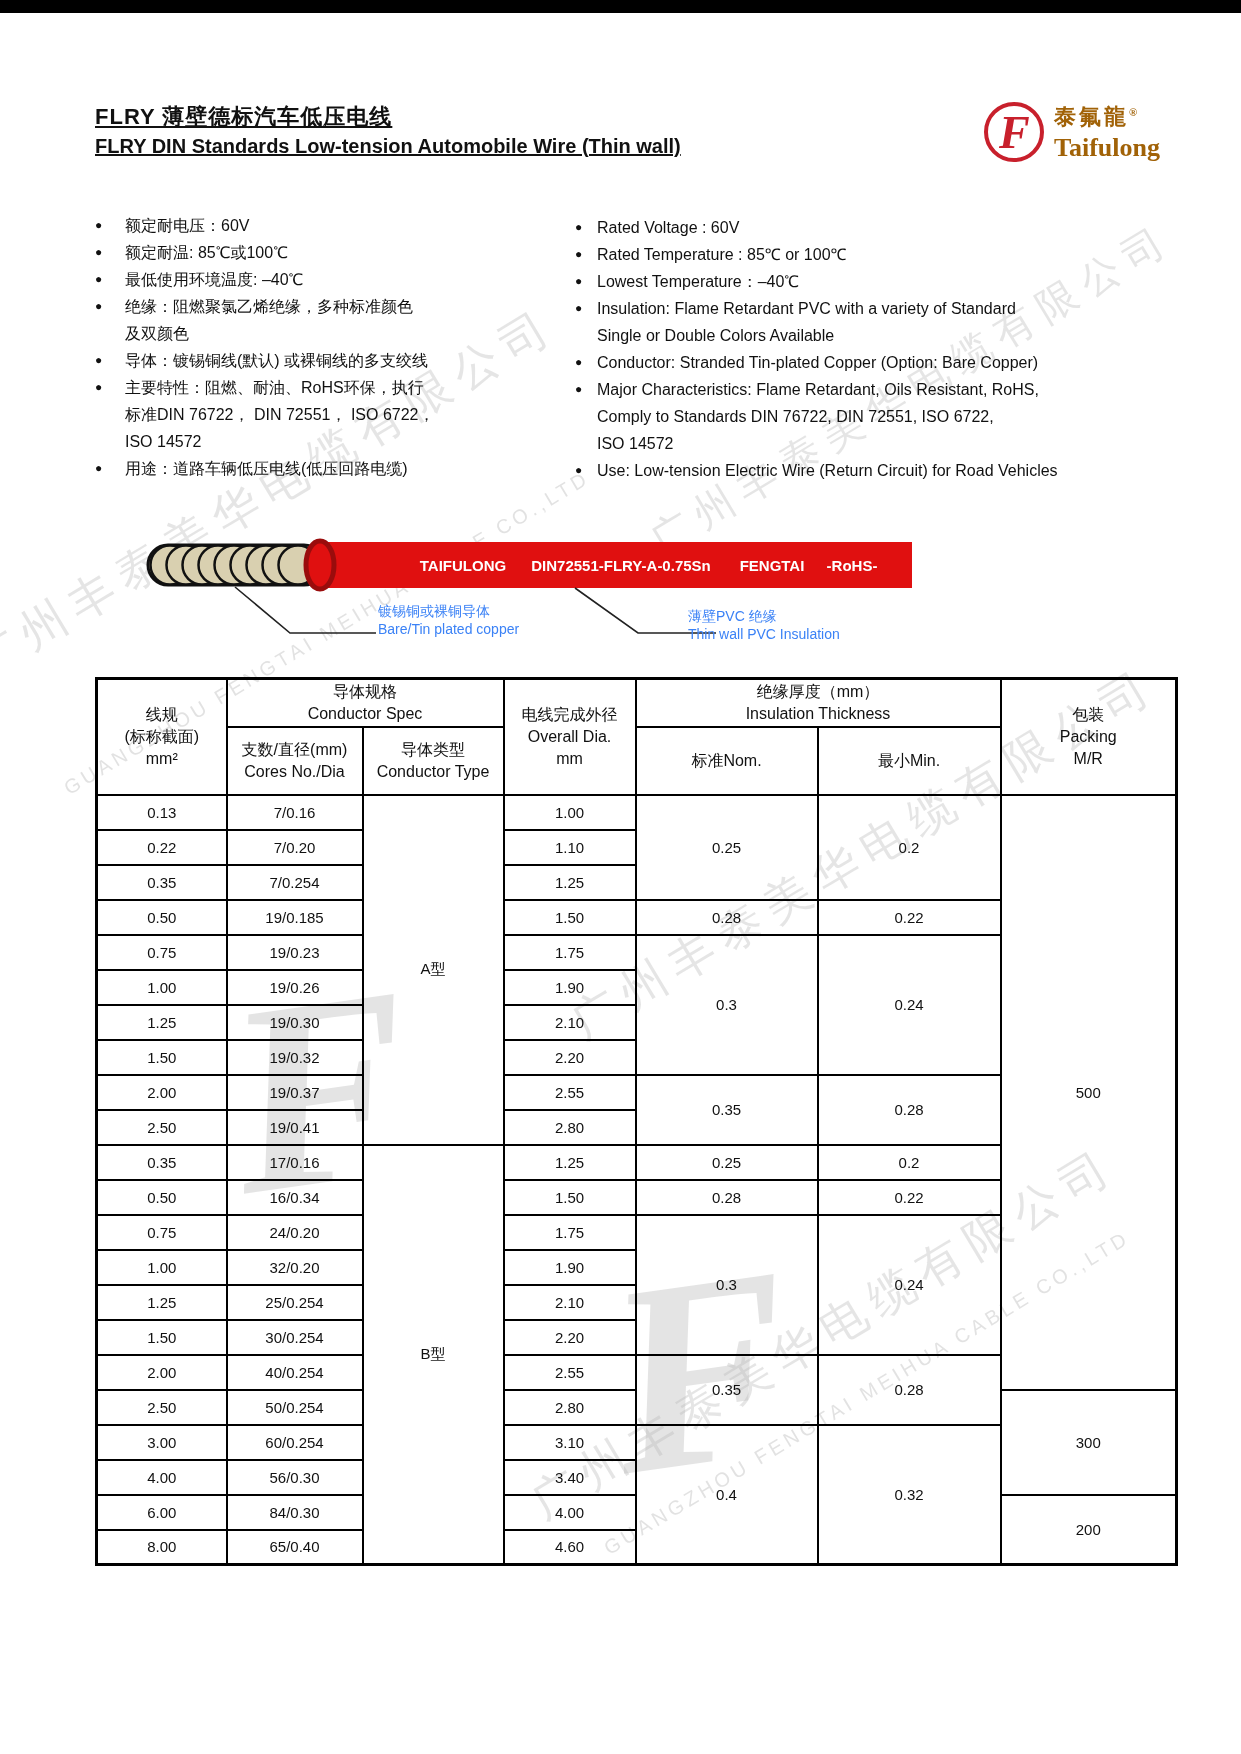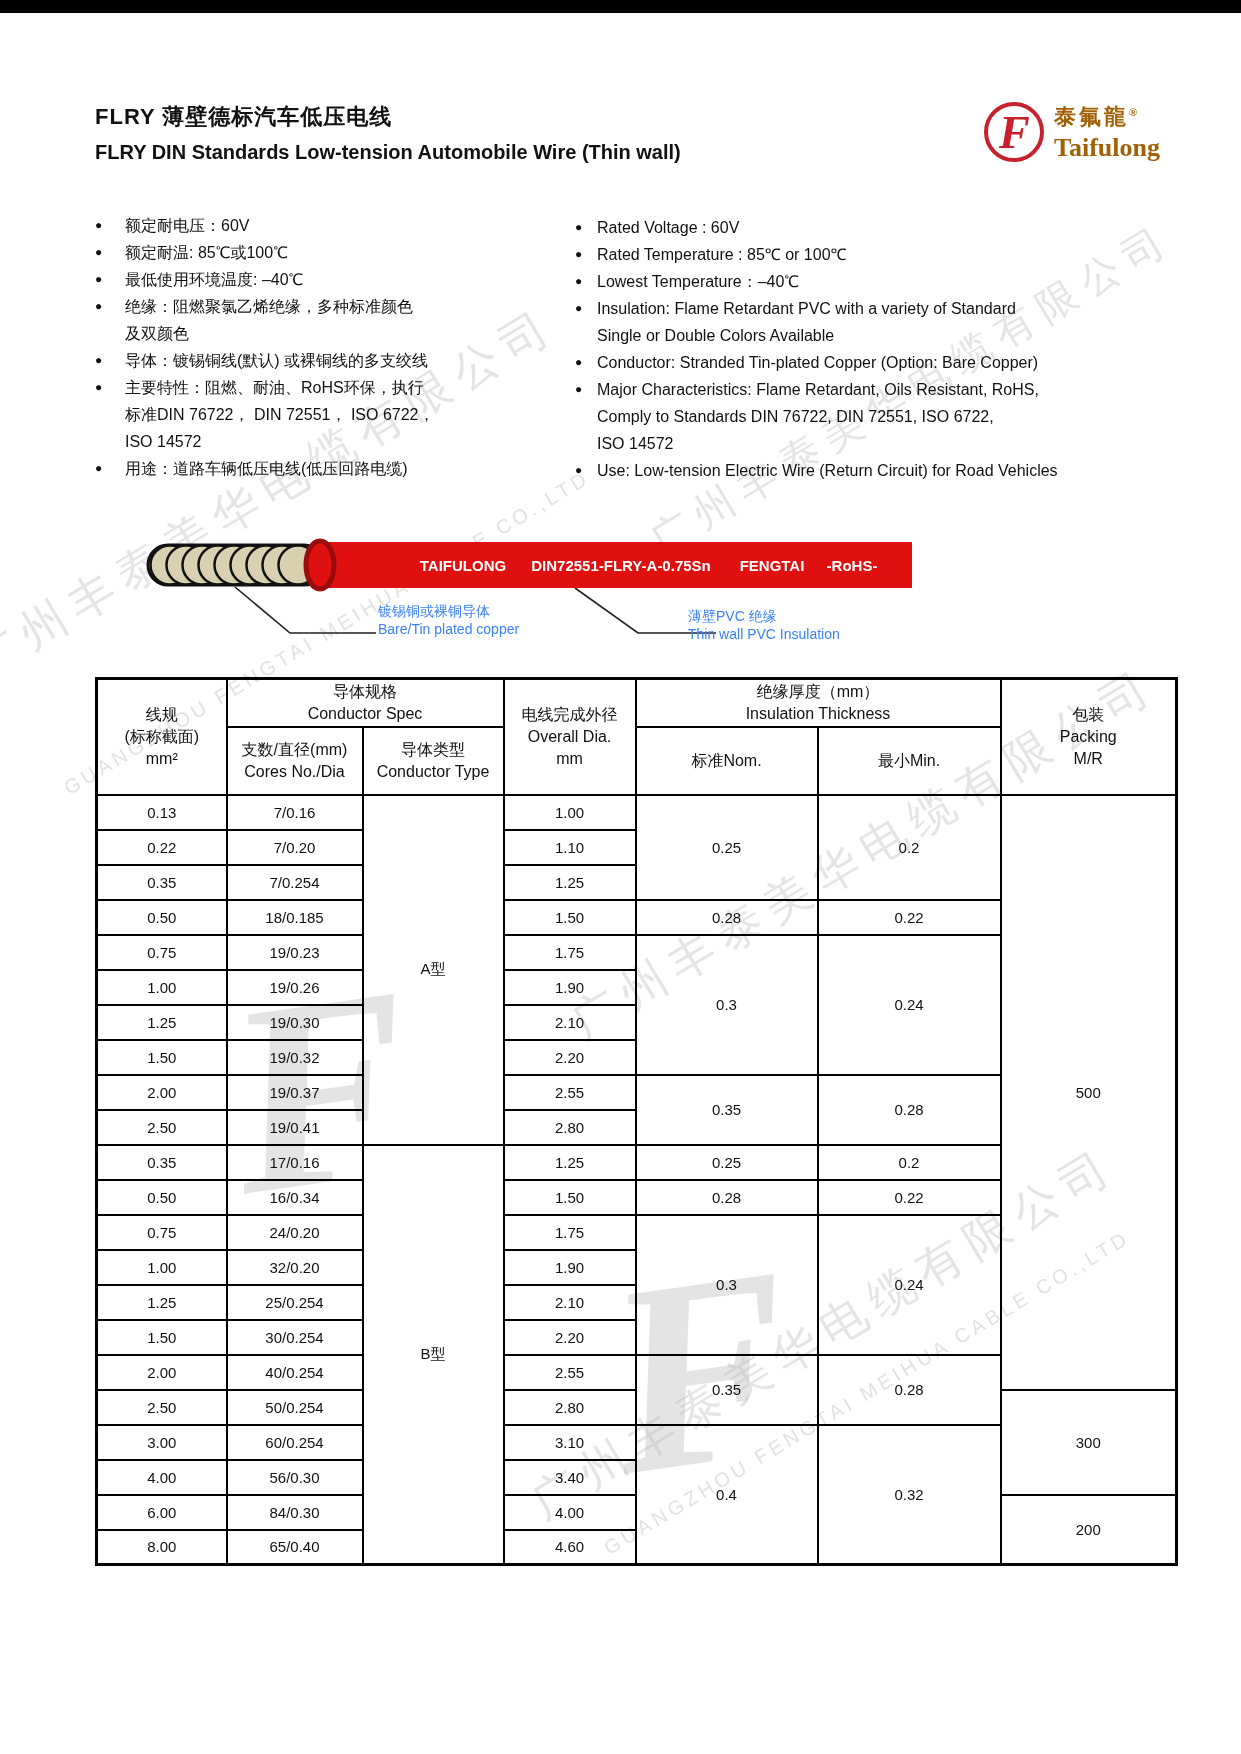--- a/index.html
+++ b/index.html
@@ -22,23 +22,23 @@
   #wm3 { left:560px;  top:1000px; }
   #wm4 { left:520px;  top:1480px; }
   #wm5 { left:60px;   top:780px;  }
   #wm6 { left:600px;  top:1540px; }
   #wmF1 { left:210px; top:950px;  }
   #wmF2 { left:590px; top:1230px; }
 
   .content { position:absolute; inset:0; }
 
   
-  .titles { position:absolute; left:95px; top:102px; }
+  .titles { position:absolute; left:95px; top:102px;text-decoration:underline; }
   .title-cn { font-size:22px; font-weight:bold; letter-spacing:1px; }
-  .title-en { font-size:20px; font-weight:bold; margin-top:9px; }
+  .title-en { font-size:20px; font-weight:bold; margin-top:3px; }
 
   .logo { position:absolute; left:982px; top:100px; display:flex; align-items:center; gap:8px; }
   .logo svg { width:64px; height:64px; }
   .logo-text { color:#a16207; font-family:"Liberation Serif", serif; }
   .brand-cn { font-size:22px; font-weight:bold; letter-spacing:3px; }
   .brand-cn .reg { font-size:11px; vertical-align:super; letter-spacing:0; }
   .brand-en { font-size:26px; font-weight:bold; margin-top:1px; }
 
   
   .bullets { position:absolute; list-style:none; }
@@ -239,21 +239,21 @@
             <td>7/0.20</td>
             <td>1.10</td>
           </tr>
           <tr>
             <td>0.35</td>
             <td>7/0.254</td>
             <td>1.25</td>
           </tr>
           <tr>
             <td>0.50</td>
-            <td>18/0.185</td>
+            <td>19/0.185</td>
             <td>1.50</td>
             <td rowspan="1">0.28</td>
             <td rowspan="1">0.22</td>
           </tr>
           <tr>
             <td>0.75</td>
             <td>19/0.23</td>
             <td>1.75</td>
             <td rowspan="4">0.3</td>
             <td rowspan="4">0.24</td>

